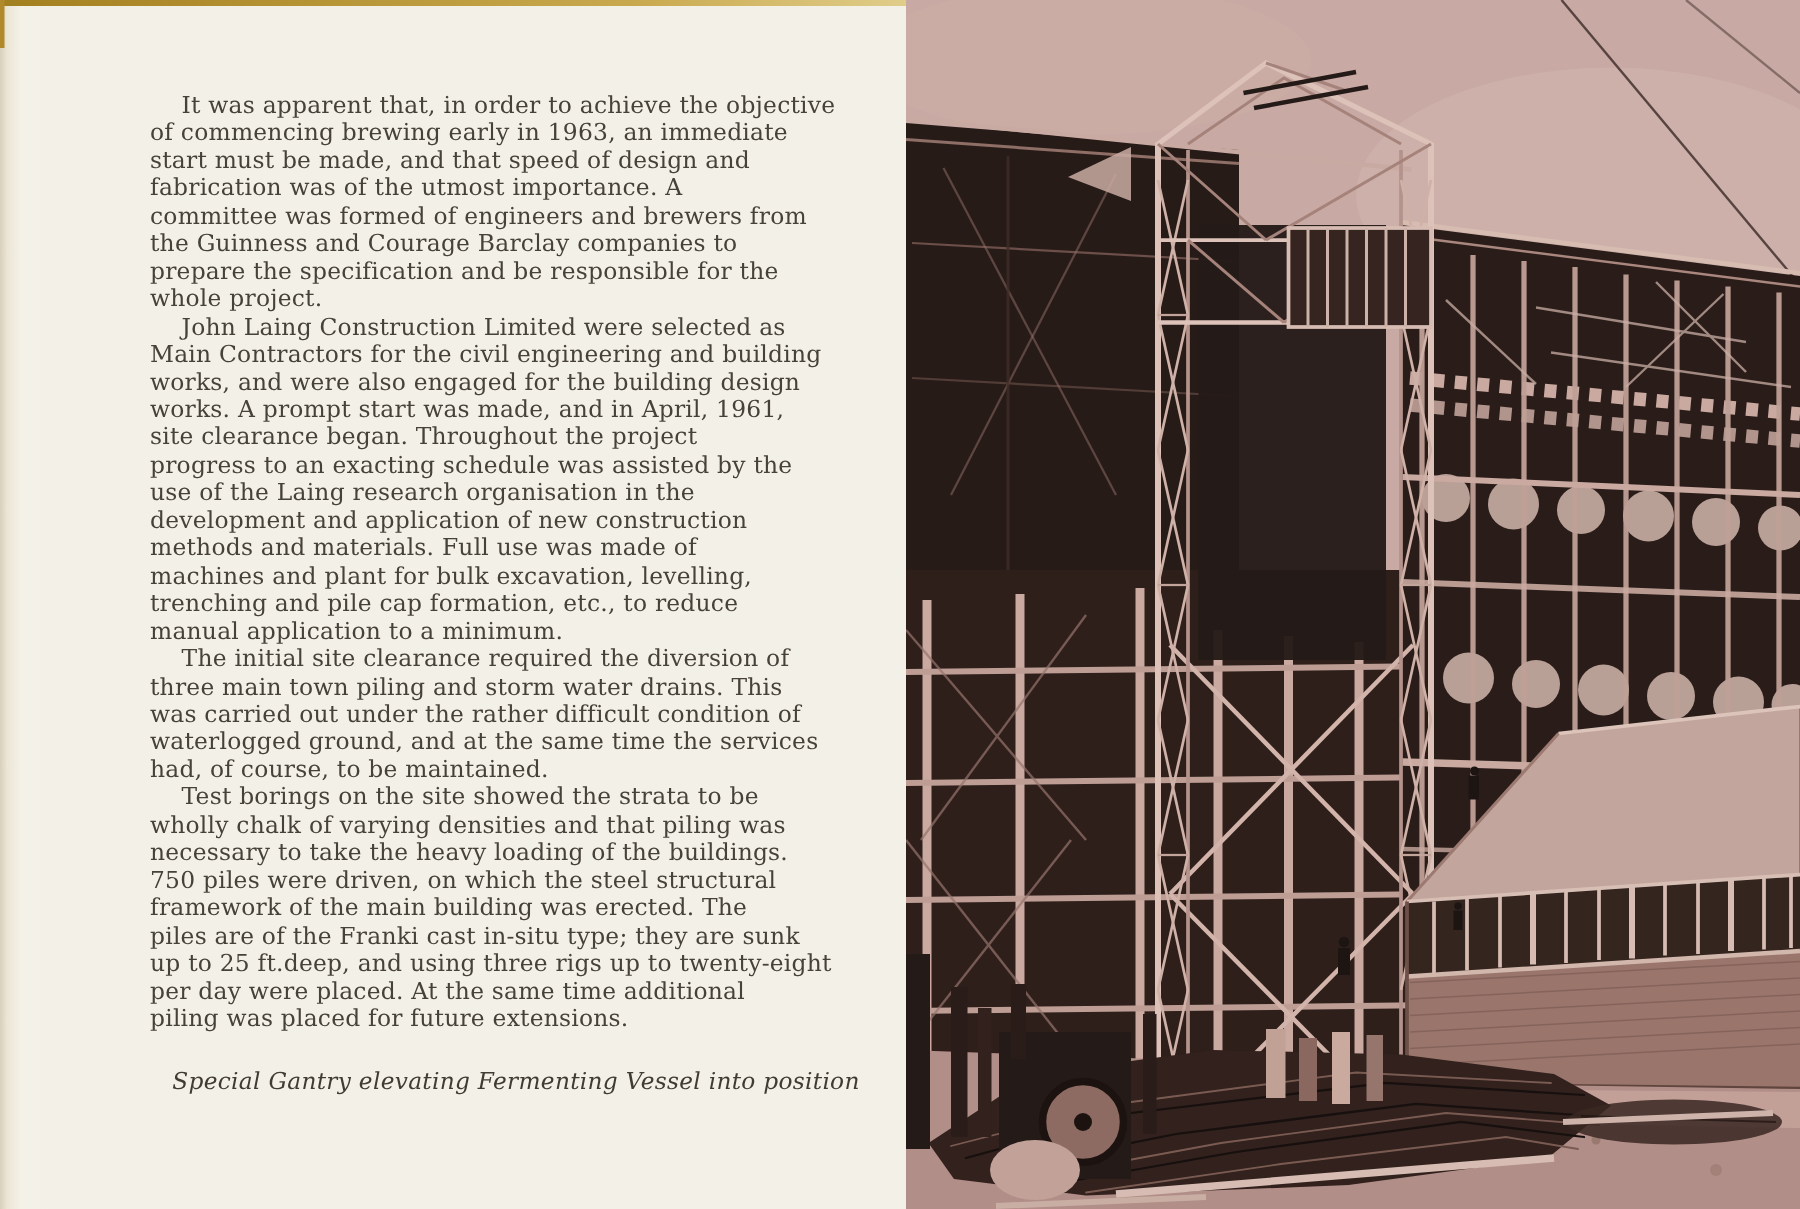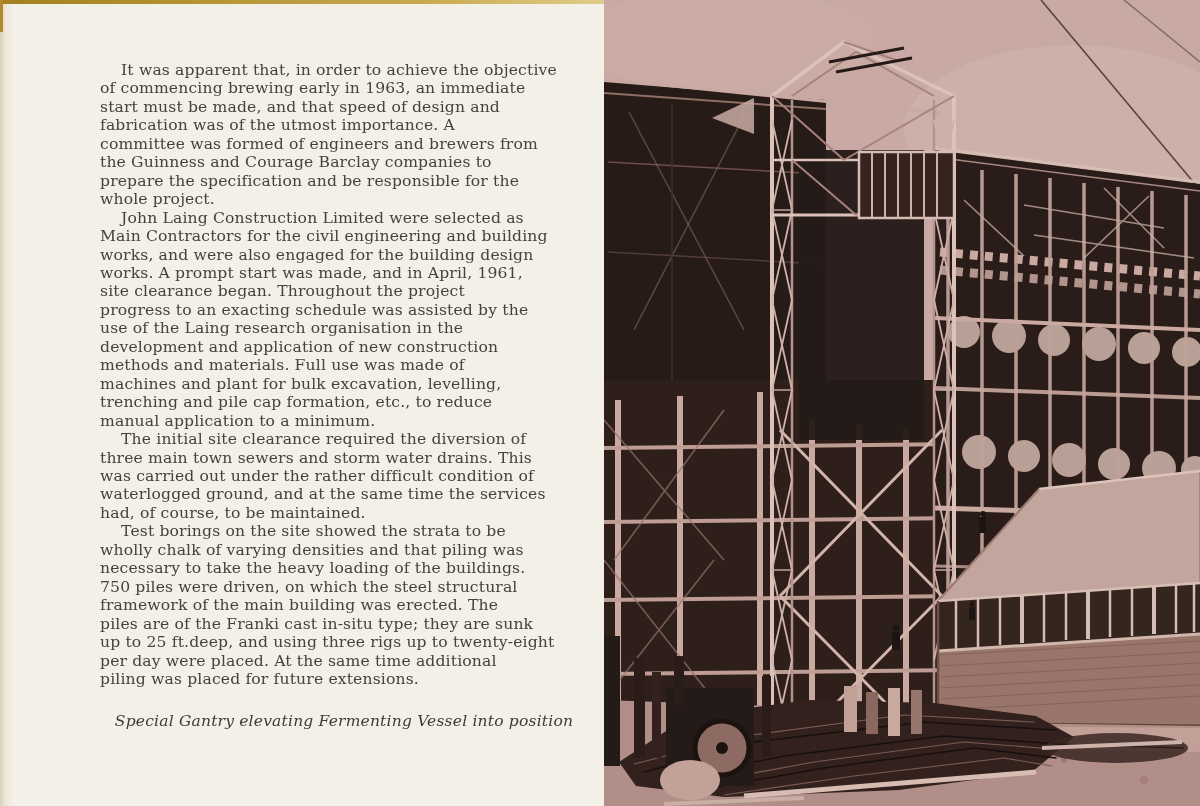--- a/index.html
+++ b/index.html
@@ -40,21 +40,21 @@
 works.  A prompt start was made, and in April, 1961,
 site clearance began.  Throughout the project
 progress to an exacting schedule was assisted by the
 use of the Laing research organisation in the
 development and application of new construction
 methods and materials.  Full use was made of
 machines and plant for bulk excavation, levelling,
 trenching and pile cap formation, etc., to reduce
 manual application to a minimum.</p>
       <p>The initial site clearance required the diversion of
-three main town sewers and storm water drains.  This
+three main town piling and storm water drains.  This
 was carried out under the rather difficult condition of
 waterlogged ground, and at the same time the services
 had, of course, to be maintained.</p>
       <p>Test borings on the site showed the strata to be
 wholly chalk of varying densities and that piling was
 necessary to take the heavy loading of the buildings.
 750 piles were driven, on which the steel structural
 framework of the main building was erected.  The
 piles are of the Franki cast in-situ type; they are sunk
 up to 25 ft.deep, and using three rigs up to twenty-eight

